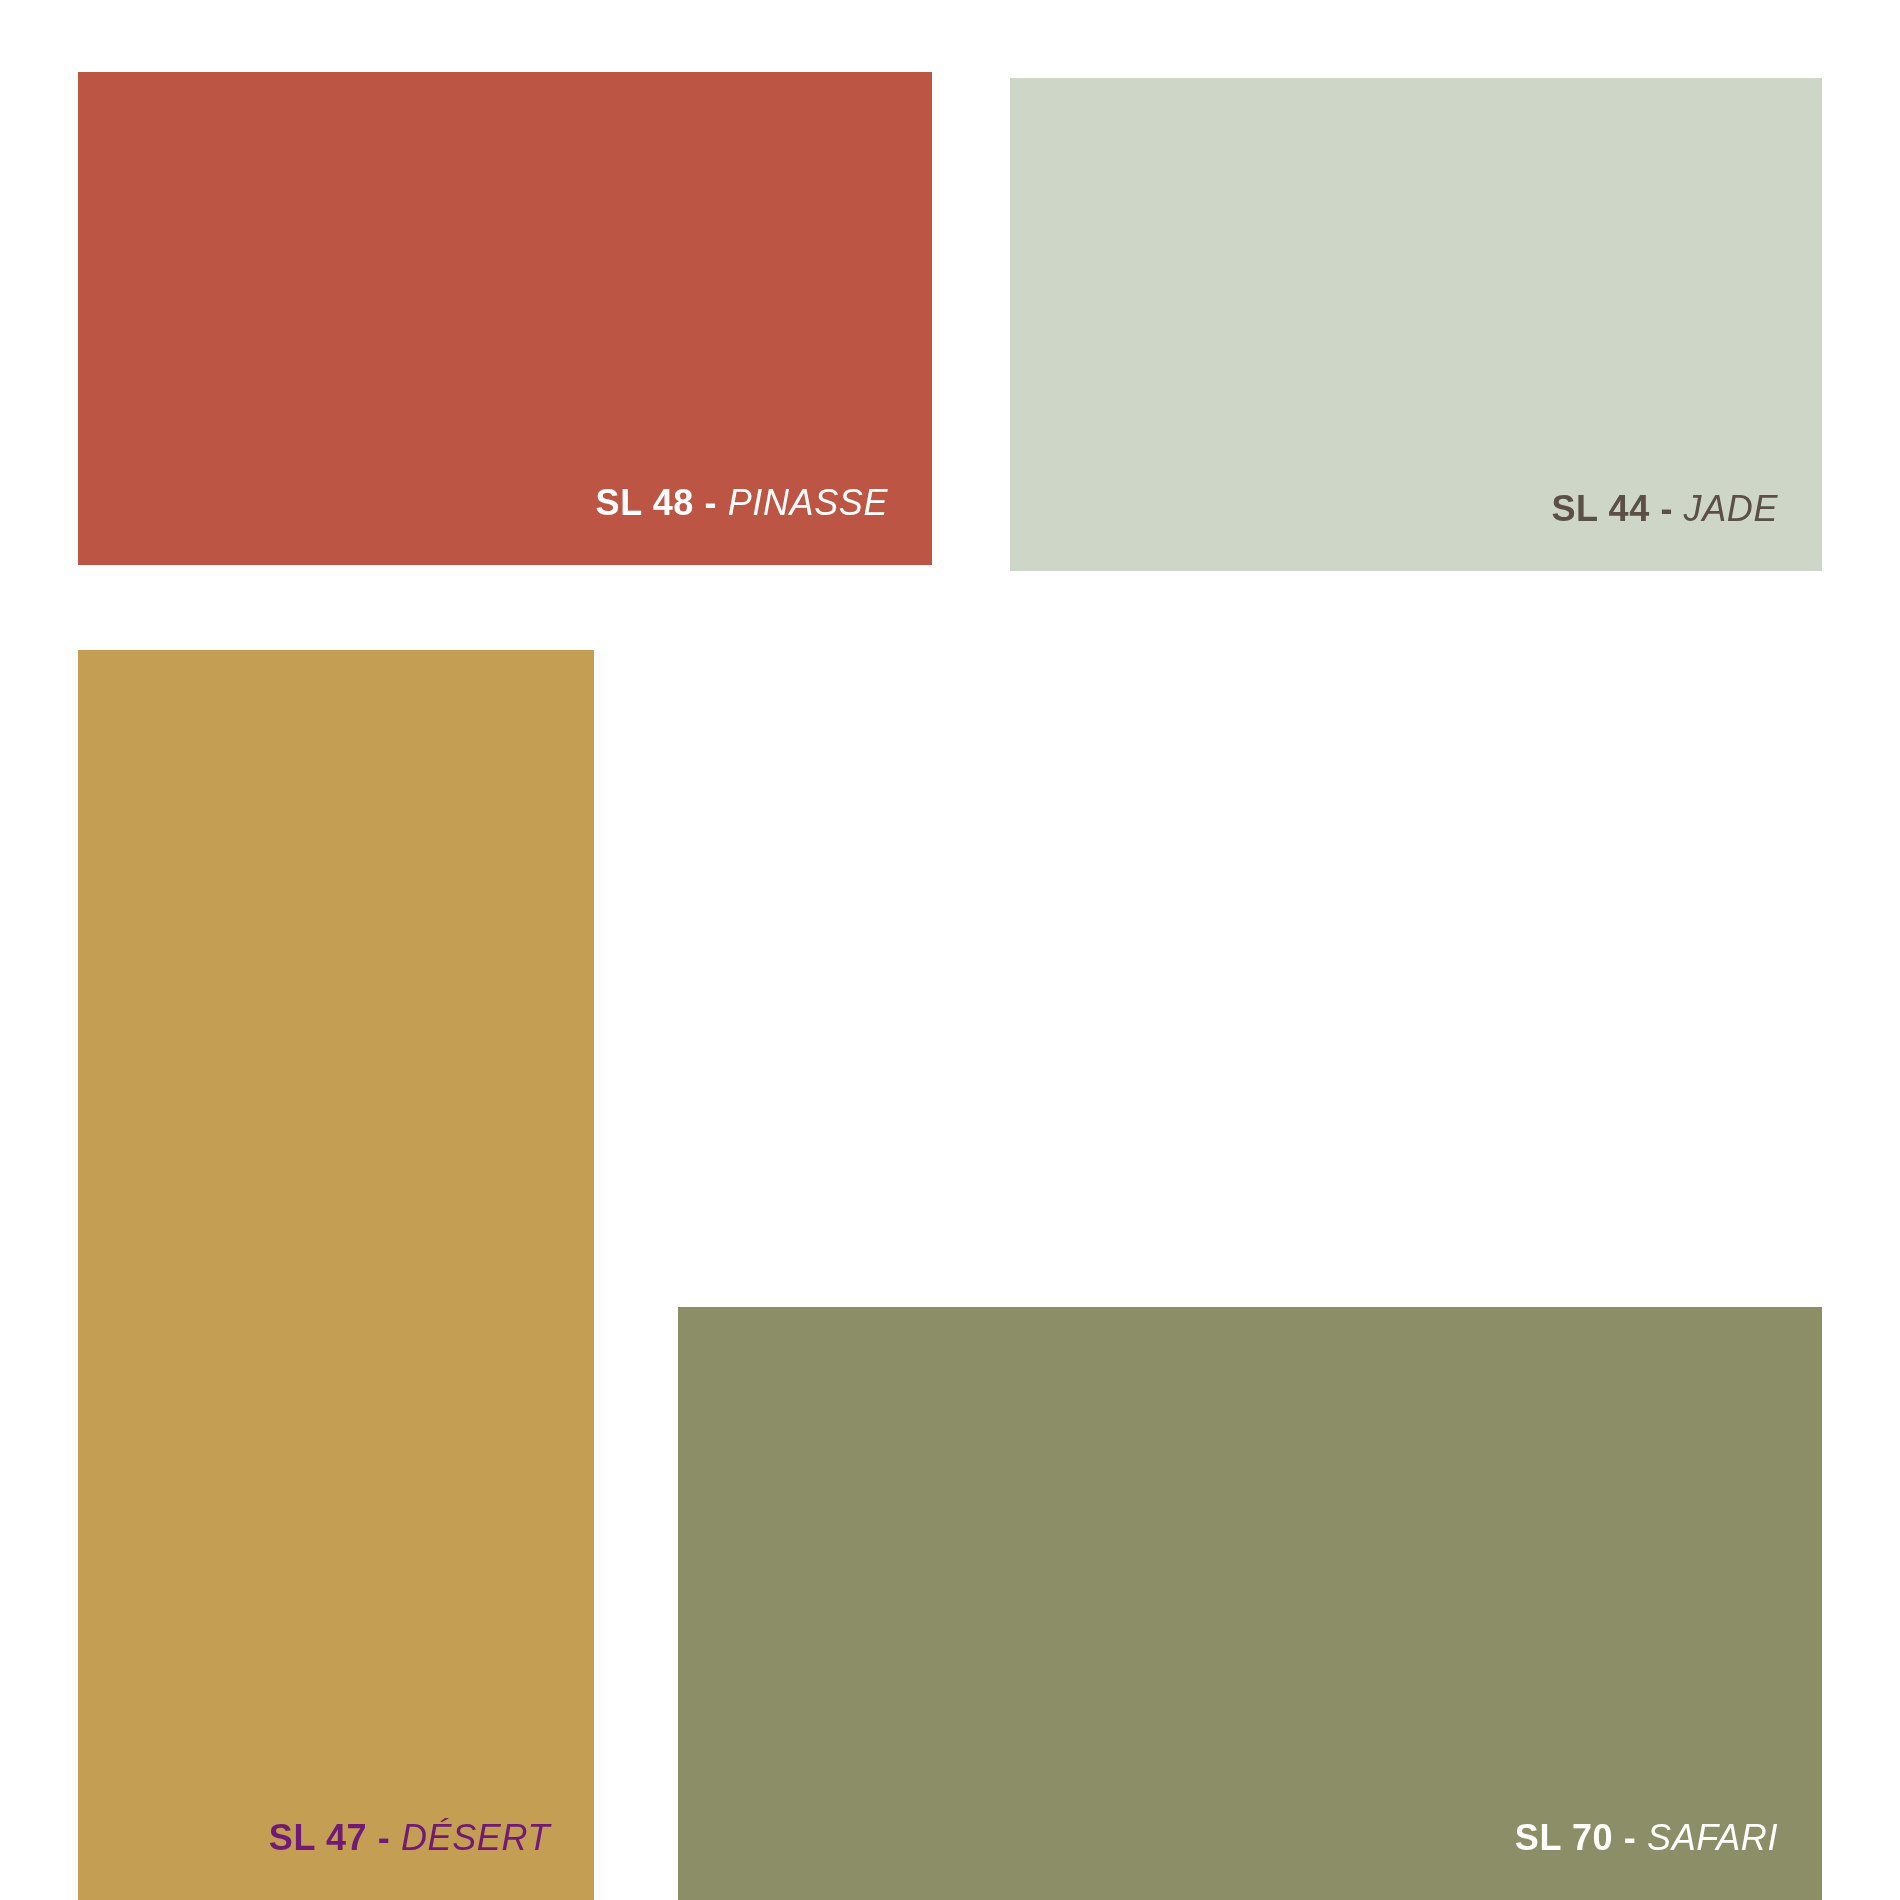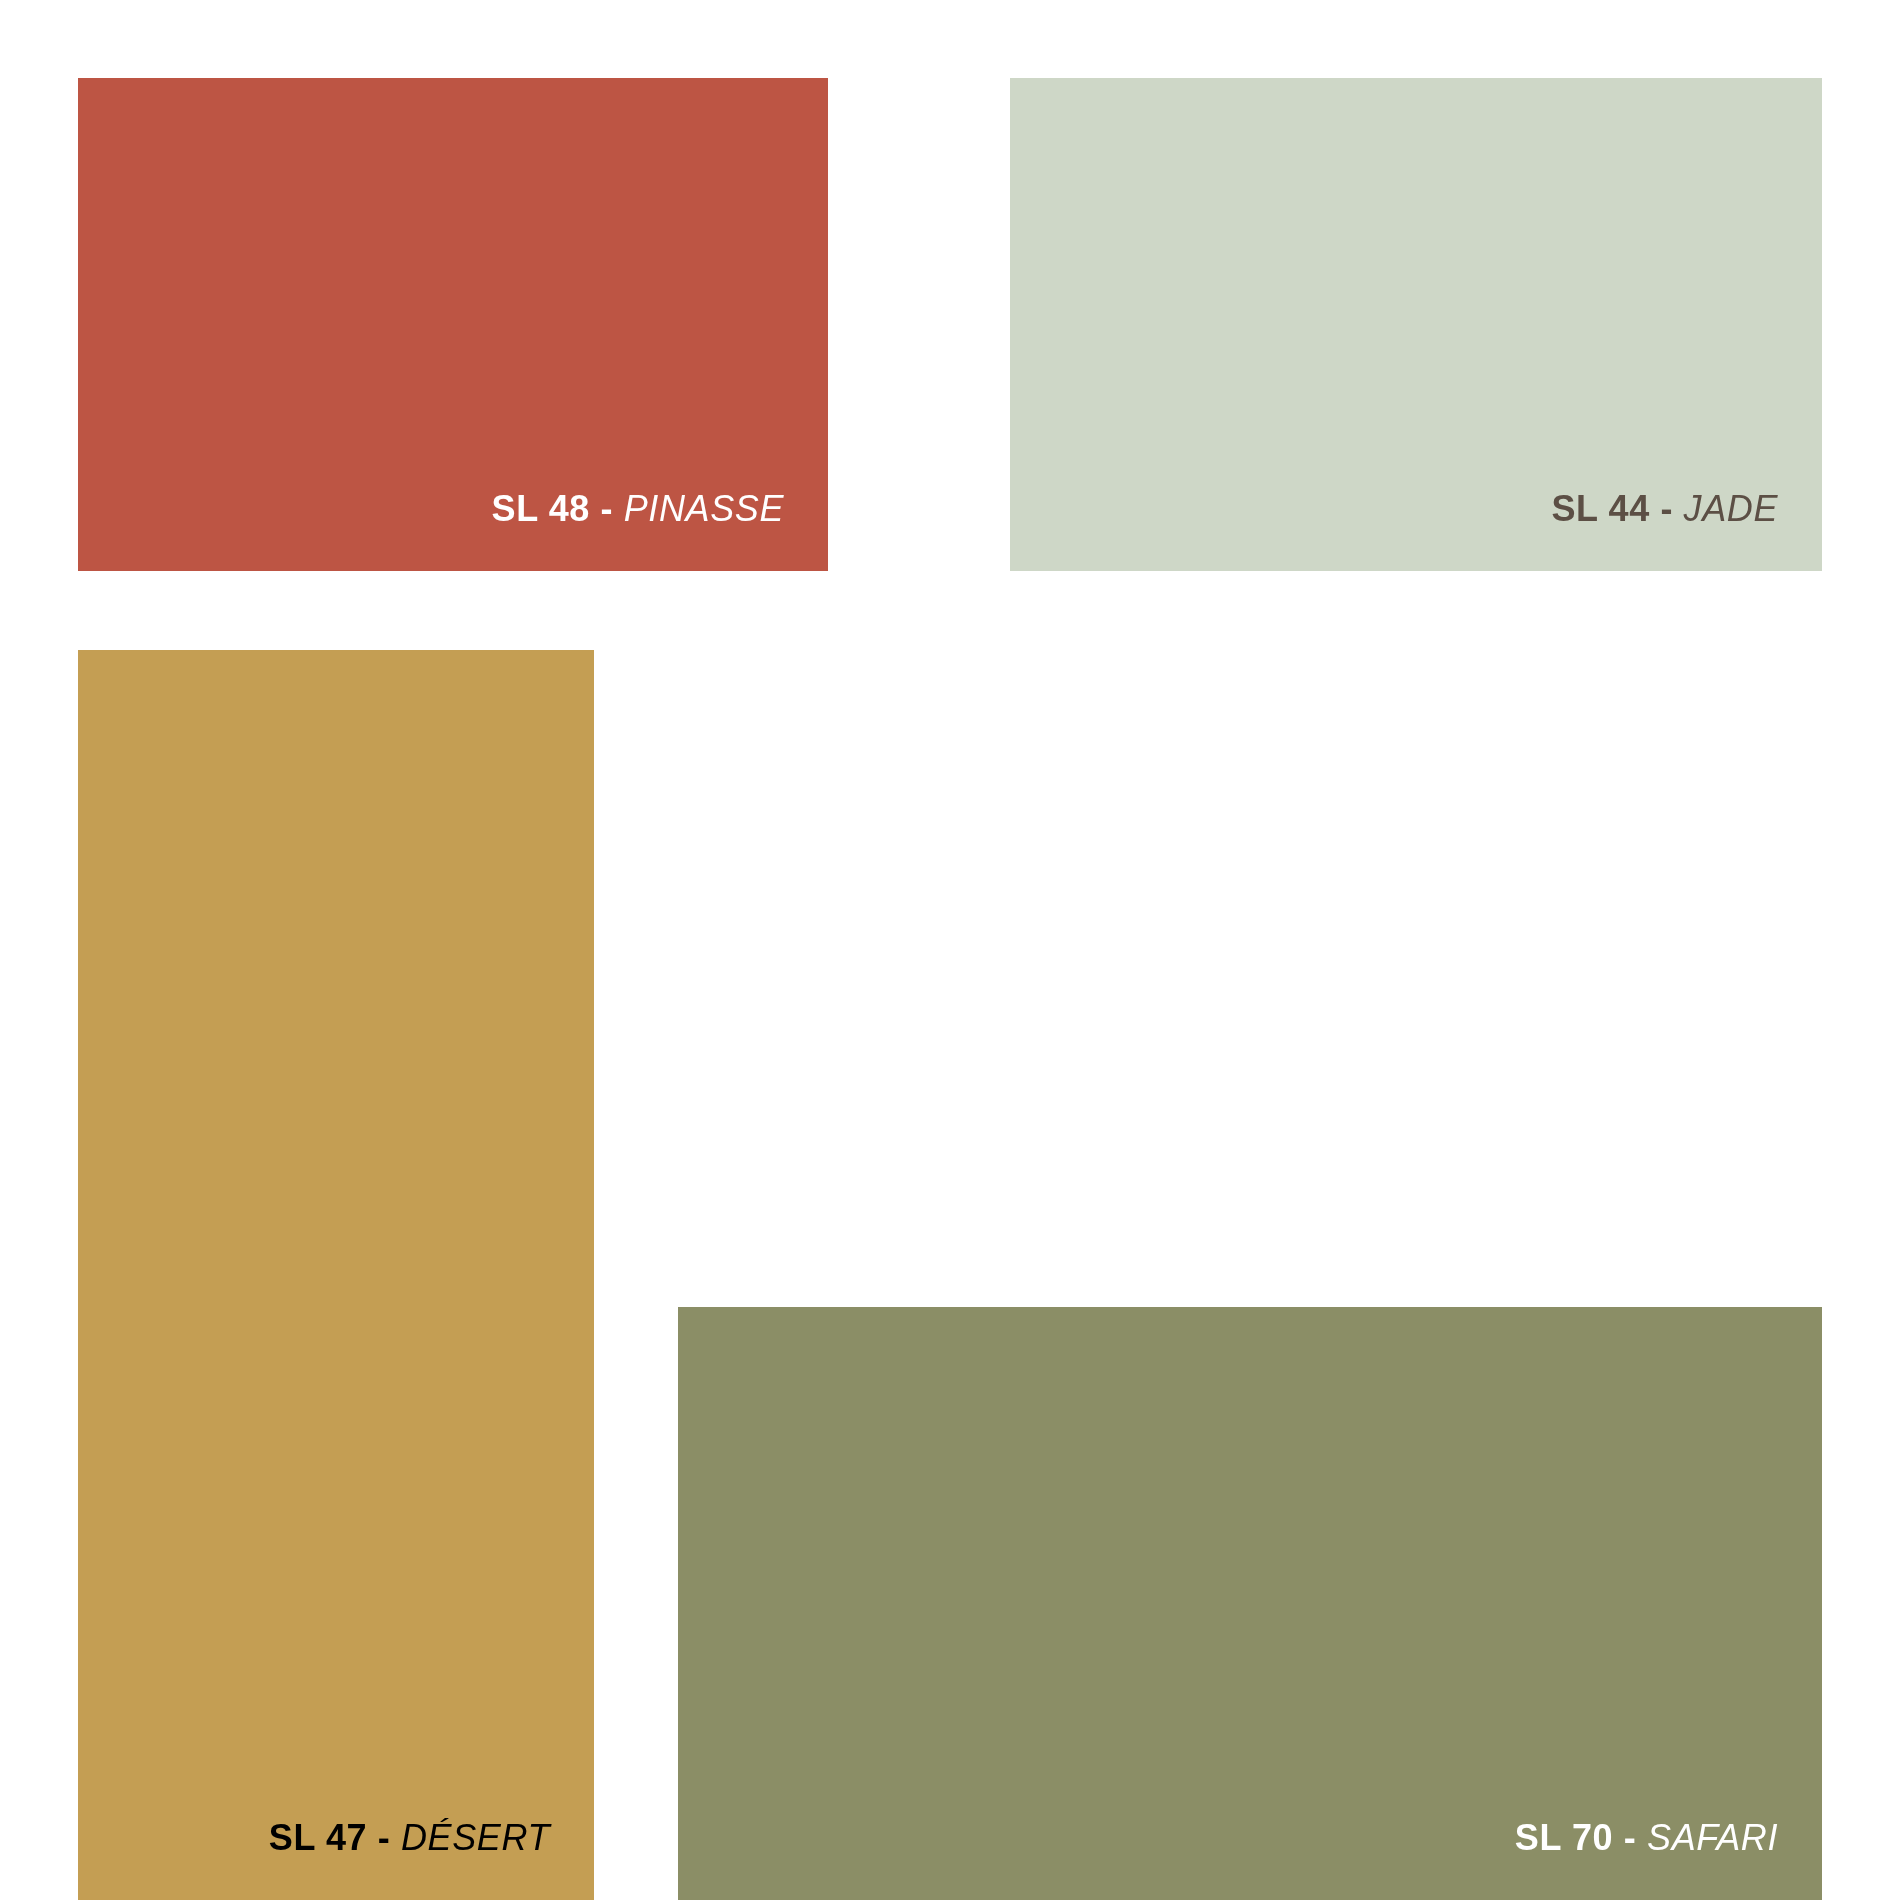--- a/index.html
+++ b/index.html
@@ -46,22 +46,22 @@
     font-style: normal;
   }
 
   .label-name {
     font-weight: 400;
     font-style: italic;
   }
 
   
   #swatch-pinasse {
-    left: 78px;  top: 78px;
-    width: 750px; height: 493px;
+    left: 78px;  top: 72px;
+    width: 854px; height: 493px;
   }
   #swatch-jade {
     left: 1010px; top: 78px;
     width: 812px;  height: 493px;
   }
   #swatch-desert {
     left: 78px;  top: 650px;
     width: 516px; height: 1250px;
   }
   #swatch-medina {
@@ -84,21 +84,21 @@
     </div>
   </div>
 
   <div class="swatch" id="swatch-jade" style="background-color: rgb(206, 215, 199);">
     <div class="swatch-label" style="color: rgb(92, 79, 69);">
       <span class="label-code">SL 44</span><span class="label-sep"> - </span><span class="label-name">JADE</span>
     </div>
   </div>
 
   <div class="swatch" id="swatch-desert" style="background-color: rgb(196, 158, 83);">
-    <div class="swatch-label" style="color: #000000;">
+    <div class="swatch-label" style="color: #701a75;">
       <span class="label-code">SL 47</span><span class="label-sep"> - </span><span class="label-name">DÉSERT</span>
     </div>
   </div>
 
 
   <div class="swatch" id="swatch-safari" style="background-color: rgb(139, 142, 102);">
     <div class="swatch-label" style="color: rgb(255, 255, 255);">
       <span class="label-code">SL 70</span><span class="label-sep"> - </span><span class="label-name">SAFARI</span>
     </div>
   </div>

